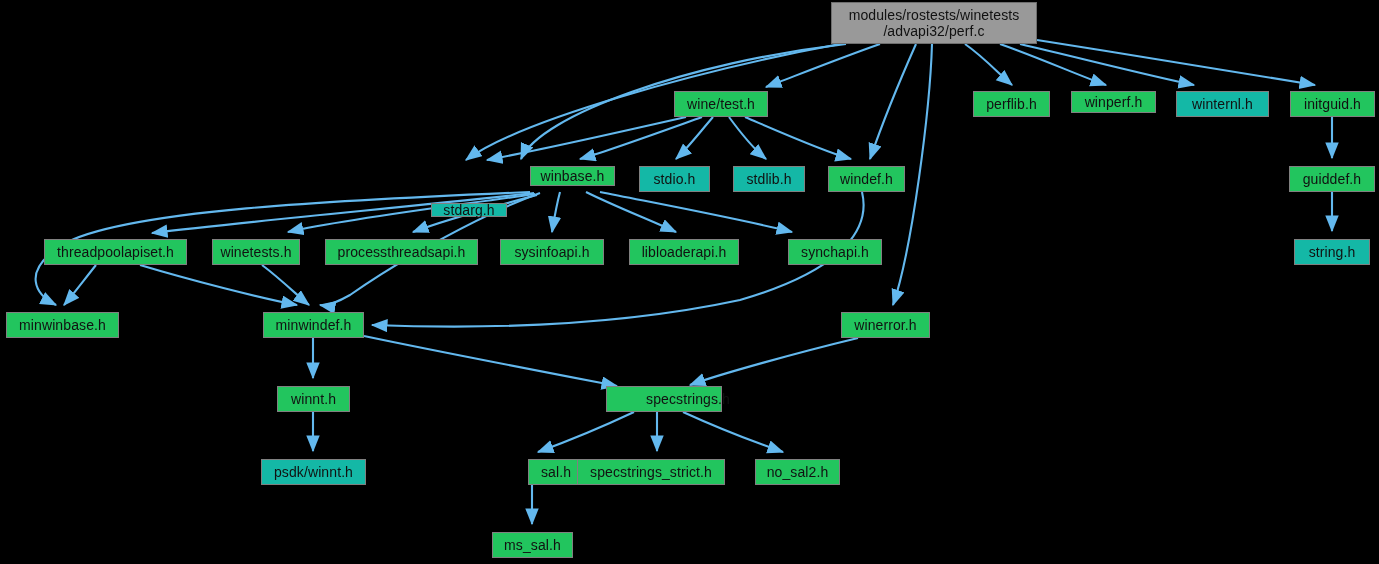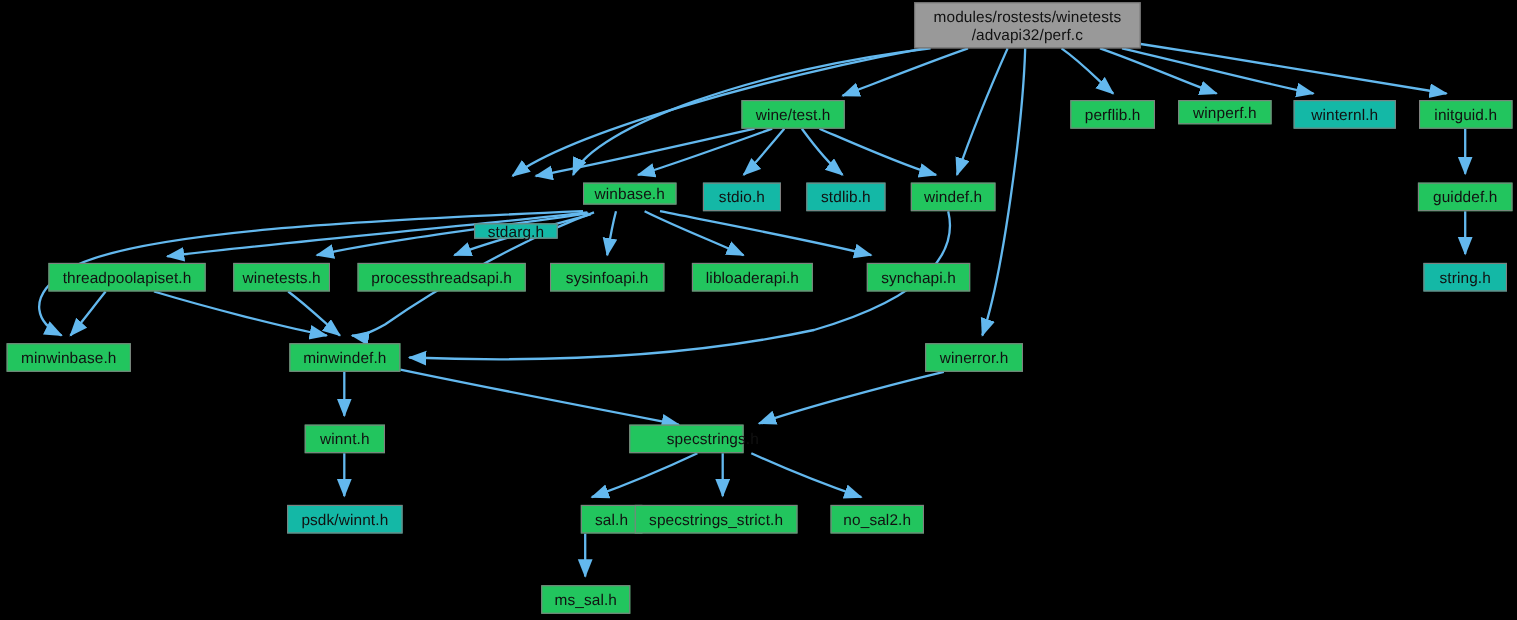--- a/index.html
+++ b/index.html
@@ -83,20 +83,20 @@
       <div class="node white" style="left: 212px; top: 239px; width: 88px; height: 26px;"><span>winetests.h</span></div>
       <div class="node white" style="left: 325px; top: 239px; width: 153px; height: 26px;"><span>processthreadsapi.h</span></div>
       <div class="node white" style="left: 500px; top: 239px; width: 104px; height: 26px;"><span>sysinfoapi.h</span></div>
       <div class="node white" style="left: 629px; top: 239px; width: 110px; height: 26px;"><span>libloaderapi.h</span></div>
       <div class="node white" style="left: 761px; top: 239px; width: 94px; height: 26px; margin-left: 27px;"><span>synchapi.h</span></div>
       <div class="node gray" style="left: 1294px; top: 239px; width: 76px; height: 26px;"><span>string.h</span></div>
       <div class="node white" style="left: 6px; top: 312px; width: 113px; height: 26px;"><span>minwinbase.h</span></div>
       <div class="node white" style="left: 263px; top: 312px; width: 101px; height: 26px;"><span>minwindef.h</span></div>
       <div class="node white" style="left: 841px; top: 312px; width: 89px; height: 26px;"><span>winerror.h</span></div>
       <div class="node white" style="left: 277px; top: 386px; width: 73px; height: 26px;"><span>winnt.h</span></div>
-      <div class="node white" style="left: 572px; top: 386px; width: 104px; height: 26px; padding-left: 48px;"><span>specstrings.h</span></div>
+      <div class="node white" style="left: 606px; top: 386px; width: 116px; height: 26px; padding-left: 48px;"><span>specstrings.h</span></div>
       <div class="node gray" style="left: 261px; top: 459px; width: 105px; height: 26px;"><span>psdk/winnt.h</span></div>
       <div class="node white" style="left: 528px; top: 459px; width: 56px; height: 26px;"><span>sal.h</span></div>
       <div class="node white" style="left: 577px; top: 459px; width: 148px; height: 26px;"><span>specstrings_strict.h</span></div>
       <div class="node white" style="left: 755px; top: 459px; width: 85px; height: 26px;"><span>no_sal2.h</span></div>
       <div class="node white" style="left: 492px; top: 532px; width: 81px; height: 26px;"><span>ms_sal.h</span></div>
     </div>
 </div>
 
 </body></html>

